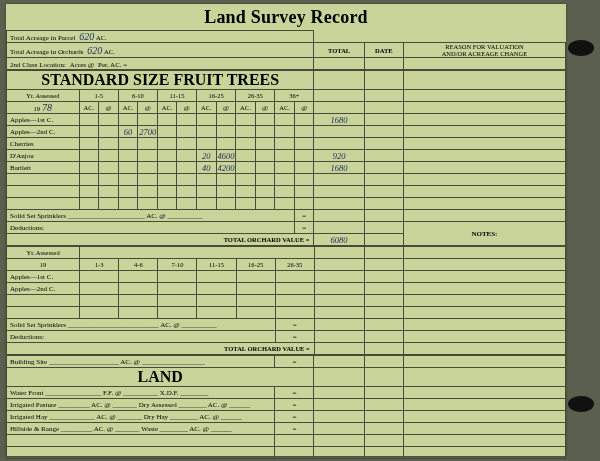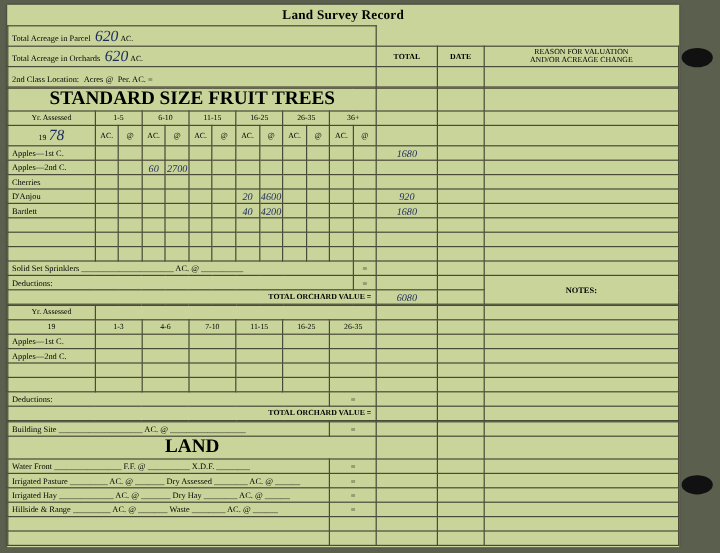--- a/index.html
+++ b/index.html
@@ -8,37 +8,37 @@
     background:#5b5f4e;
     font-family:"Liberation Serif", serif;
     overflow:hidden;
   }
   .sheet{
     position:absolute;left:6px;top:4px;width:560px;height:452px;
     background:#c9d49a;
     box-shadow:0 0 2px rgba(0,0,0,.4);
   }
   .title{
-    text-align:center;font-weight:bold;font-size:11px;
+    text-align:center;font-weight:bold;font-size:18px;
     padding:3px 0 2px 0;letter-spacing:.2px;
     font-family:"Liberation Serif", serif;
   }
   table{border-collapse:collapse;width:100%;font-size:7px;}
   td,th{border:1px solid #4a4a38;padding:0;height:11px;vertical-align:middle;}
   .nb{border:none;}
   .lbl{padding-left:3px;font-size:7px;white-space:nowrap;}
   .ctr{text-align:center;}
   .bold{font-weight:bold;}
   .sec{
     text-align:center;font-weight:bold;font-size:16px;height:14px;
     font-family:"Liberation Serif", serif;
   }
   .hw{
     font-family:"Liberation Serif", serif;
-    color:#1d2a5e;font-size:13px;font-style:italic;
+    color:#1d2a5e;font-size:10px;font-style:italic;
     padding-left:2px;
   }
   .hwc{color:#1d2a5e;font-style:italic;font-size:8.5px;text-align:center;}
   .punch{
     position:absolute;width:26px;height:16px;border-radius:50%;
     background:#111;
   }
   .punch.p1{left:568px;top:40px;}
   .punch.p2{left:568px;top:396px;}
   .rightcol{font-size:6.5px;text-align:center;line-height:1.1;}
@@ -408,20 +408,32 @@
       <td></td>
           <td></td>
       <td></td>
           <td></td>
       <td></td>
       <td></td>
       <td></td>
     </tr>
     <tr>
       <td class="lbl" colspan="6">
+        <span>Solid Set Sprinklers</span>
+        <span>__________________________</span>
+        <span>AC. @</span>
+        <span>__________</span>
+      </td>
+      <td class="ctr">=</td>
+      <td></td>
+      <td></td>
+      <td></td>
+    </tr>
+    <tr>
+      <td class="lbl" colspan="6">
         <span>Deductions:</span>
       </td>
       <td class="ctr">=</td>
       <td></td>
       <td></td>
       <td></td>
     </tr>
     <tr>
       <td class="bold tiny" colspan="7" style="text-align:right;padding-right:4px;">TOTAL ORCHARD VALUE =</td>
       <td class="hwc"></td>

